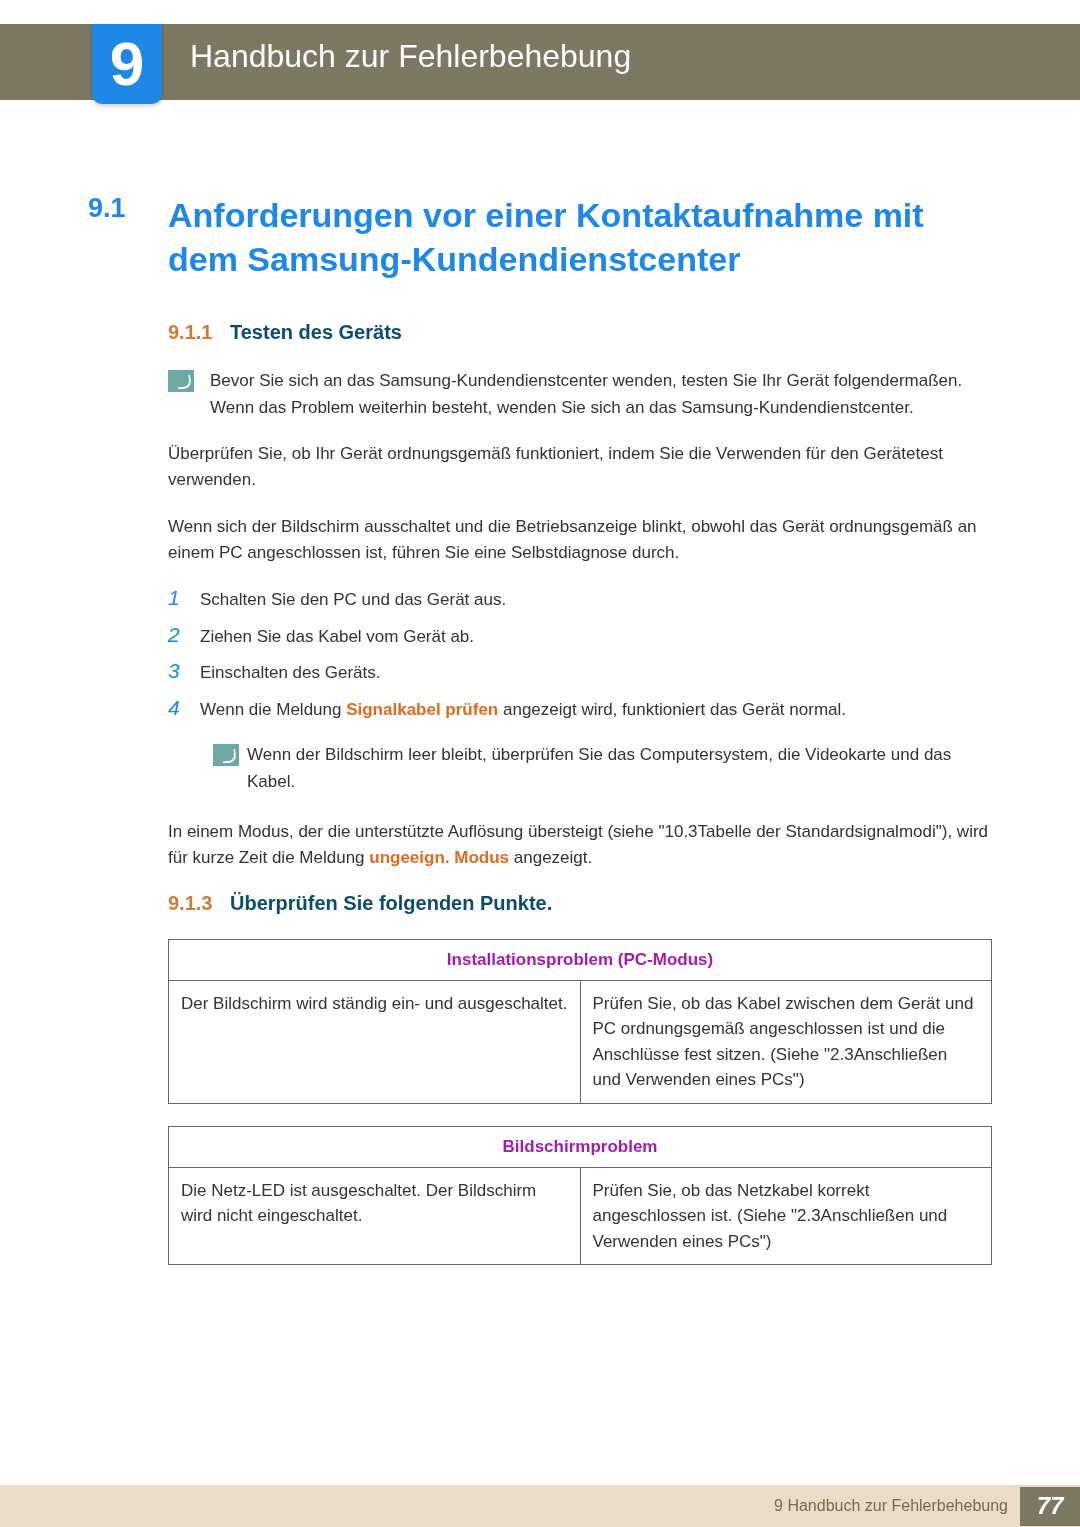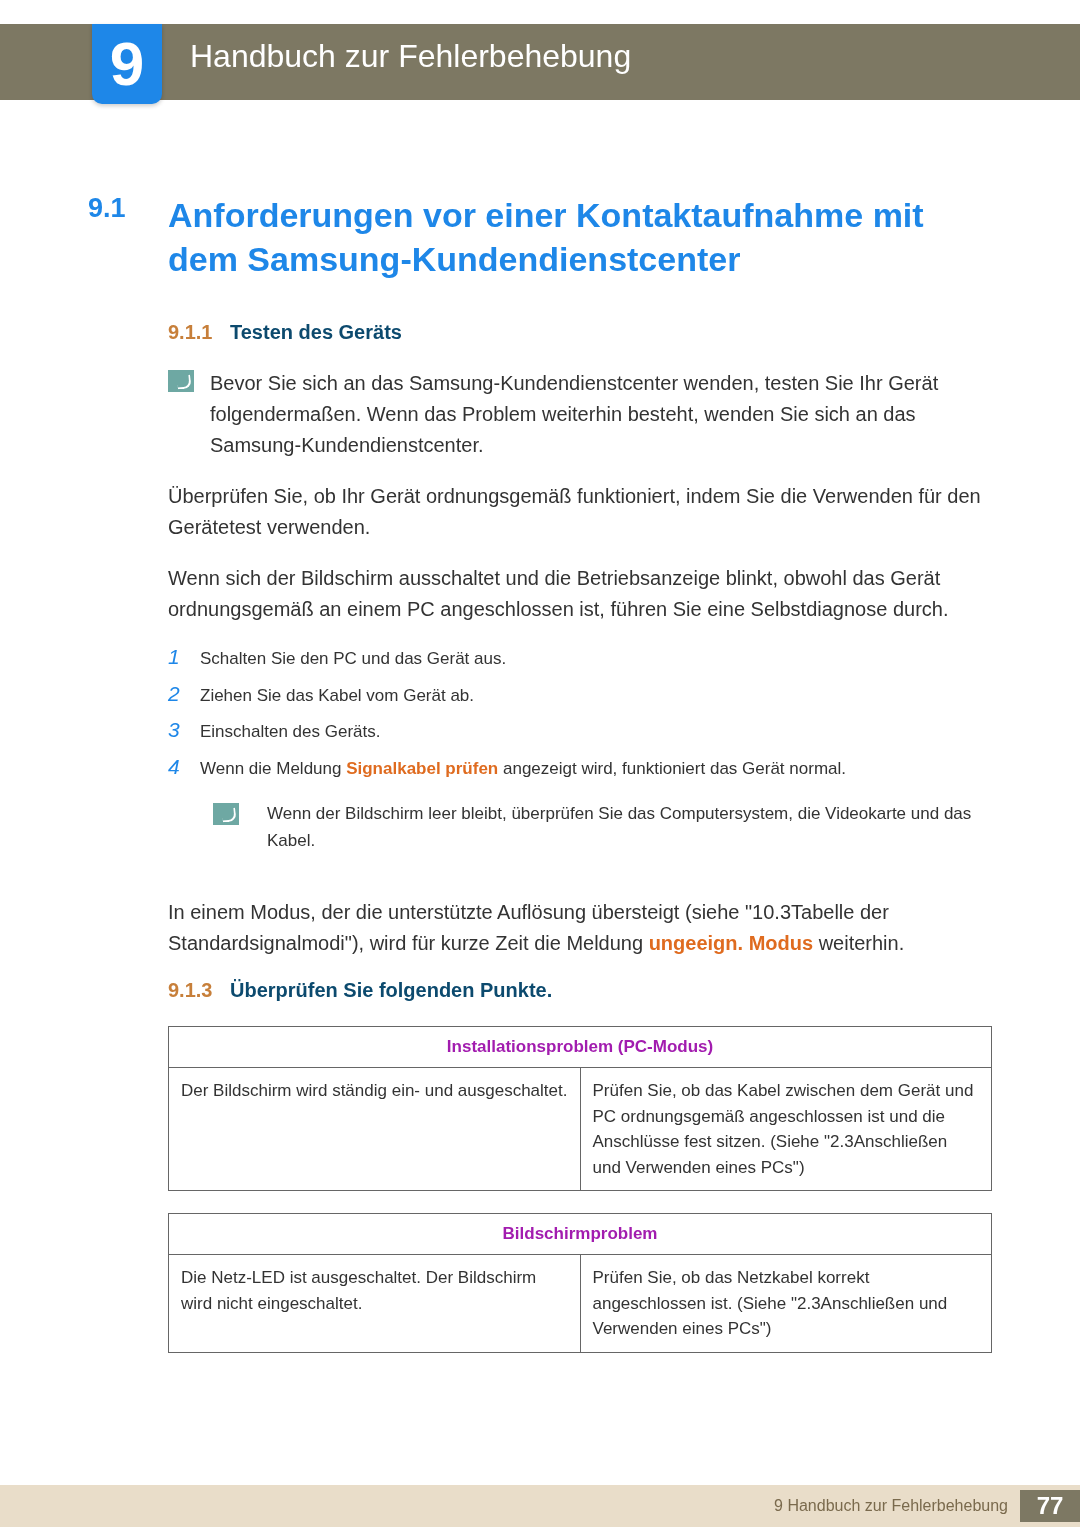--- a/index.html
+++ b/index.html
@@ -110,21 +110,21 @@
     bottom: 3px;
     width: 12px;
     height: 12px;
     border: 2px solid #fff;
     border-top: none;
     border-left: none;
     border-radius: 0 0 8px 0;
     transform: rotate(-5deg);
   }
   .note-text, .para {
-    font-size: 20px;
+    font-size: 17px;
     line-height: 1.55;
     color: #333;
   }
   .para {
     margin-left: 80px;
     margin-bottom: 20px;
   }
   .steps {
     margin-left: 80px;
     margin-bottom: 20px;
@@ -144,22 +144,22 @@
     flex-shrink: 0;
   }
   .step-text {
     font-size: 17px;
     line-height: 1.5;
   }
   .bold-orange { color: #df6b1f; font-weight: bold; }
   .sub-note {
     margin-left: 125px;
     display: flex;
-    gap: 28px;
-    margin-bottom: 43px;
+    gap: 8px;
+    margin-bottom: 24px;
   }
   .sub-note .note-text { font-size: 17px; line-height:1.55; }
   .tbl {
     margin-left: 80px;
     border-collapse: collapse;
     width: calc(100% - 80px);
     margin-bottom: 22px;
   }
   .tbl th {
     border: 1px solid #666;
@@ -191,28 +191,29 @@
     margin-top: 28px;
   }
   .footer-text {
     color: #7a6a4d;
     font-size: 16px;
     margin-right: 12px;
   }
   .page-num-box {
     background: #7d7863;
     color: #fff;
-    height: 32px;
+    height: 39px;
     width: 60px;
     display: flex;
     align-items: center;
     justify-content: center;
     font-size: 24px;
     font-weight: bold;
     margin-right: 0;
+    font-style: italic;
   }
 </style>
 </head>
 <body>
 
 <div class="header-bar"></div>
 <div class="chapter-badge">
   <span class="chapter-number">9</span>
 </div>
 <div class="chapter-title">Handbuch zur Fehlerbehebung</div>
@@ -258,21 +259,21 @@
     </div>
   </div>
 
   <div class="sub-note">
     <div class="note-icon"></div>
     <div class="note-text">Wenn der Bildschirm leer bleibt, überprüfen Sie das Computersystem, die Videokarte und das Kabel.</div>
   </div>
 
 
   <div class="para">
-    <span>In einem Modus, der die unterstützte Auflösung übersteigt (siehe "10.3Tabelle der Standardsignalmodi"), wird für kurze Zeit die Meldung </span><span class="bold-orange">ungeeign. Modus</span><span> weiterhin.</span>
+    <span>In einem Modus, der die unterstützte Auflösung übersteigt (siehe "10.3Tabelle der Standardsignalmodi"), wird für kurze Zeit die Meldung </span><span class="bold-orange">ungeeign. Modus</span><span> angezeigt.</span>
   </div>
 
   <div class="h2-row">
     <div class="h2-num">9.1.3</div>
     <div class="h2-text">Überprüfen Sie folgenden Punkte.</div>
   </div>
 
   <table class="tbl">
     <tbody>
         <tr>

